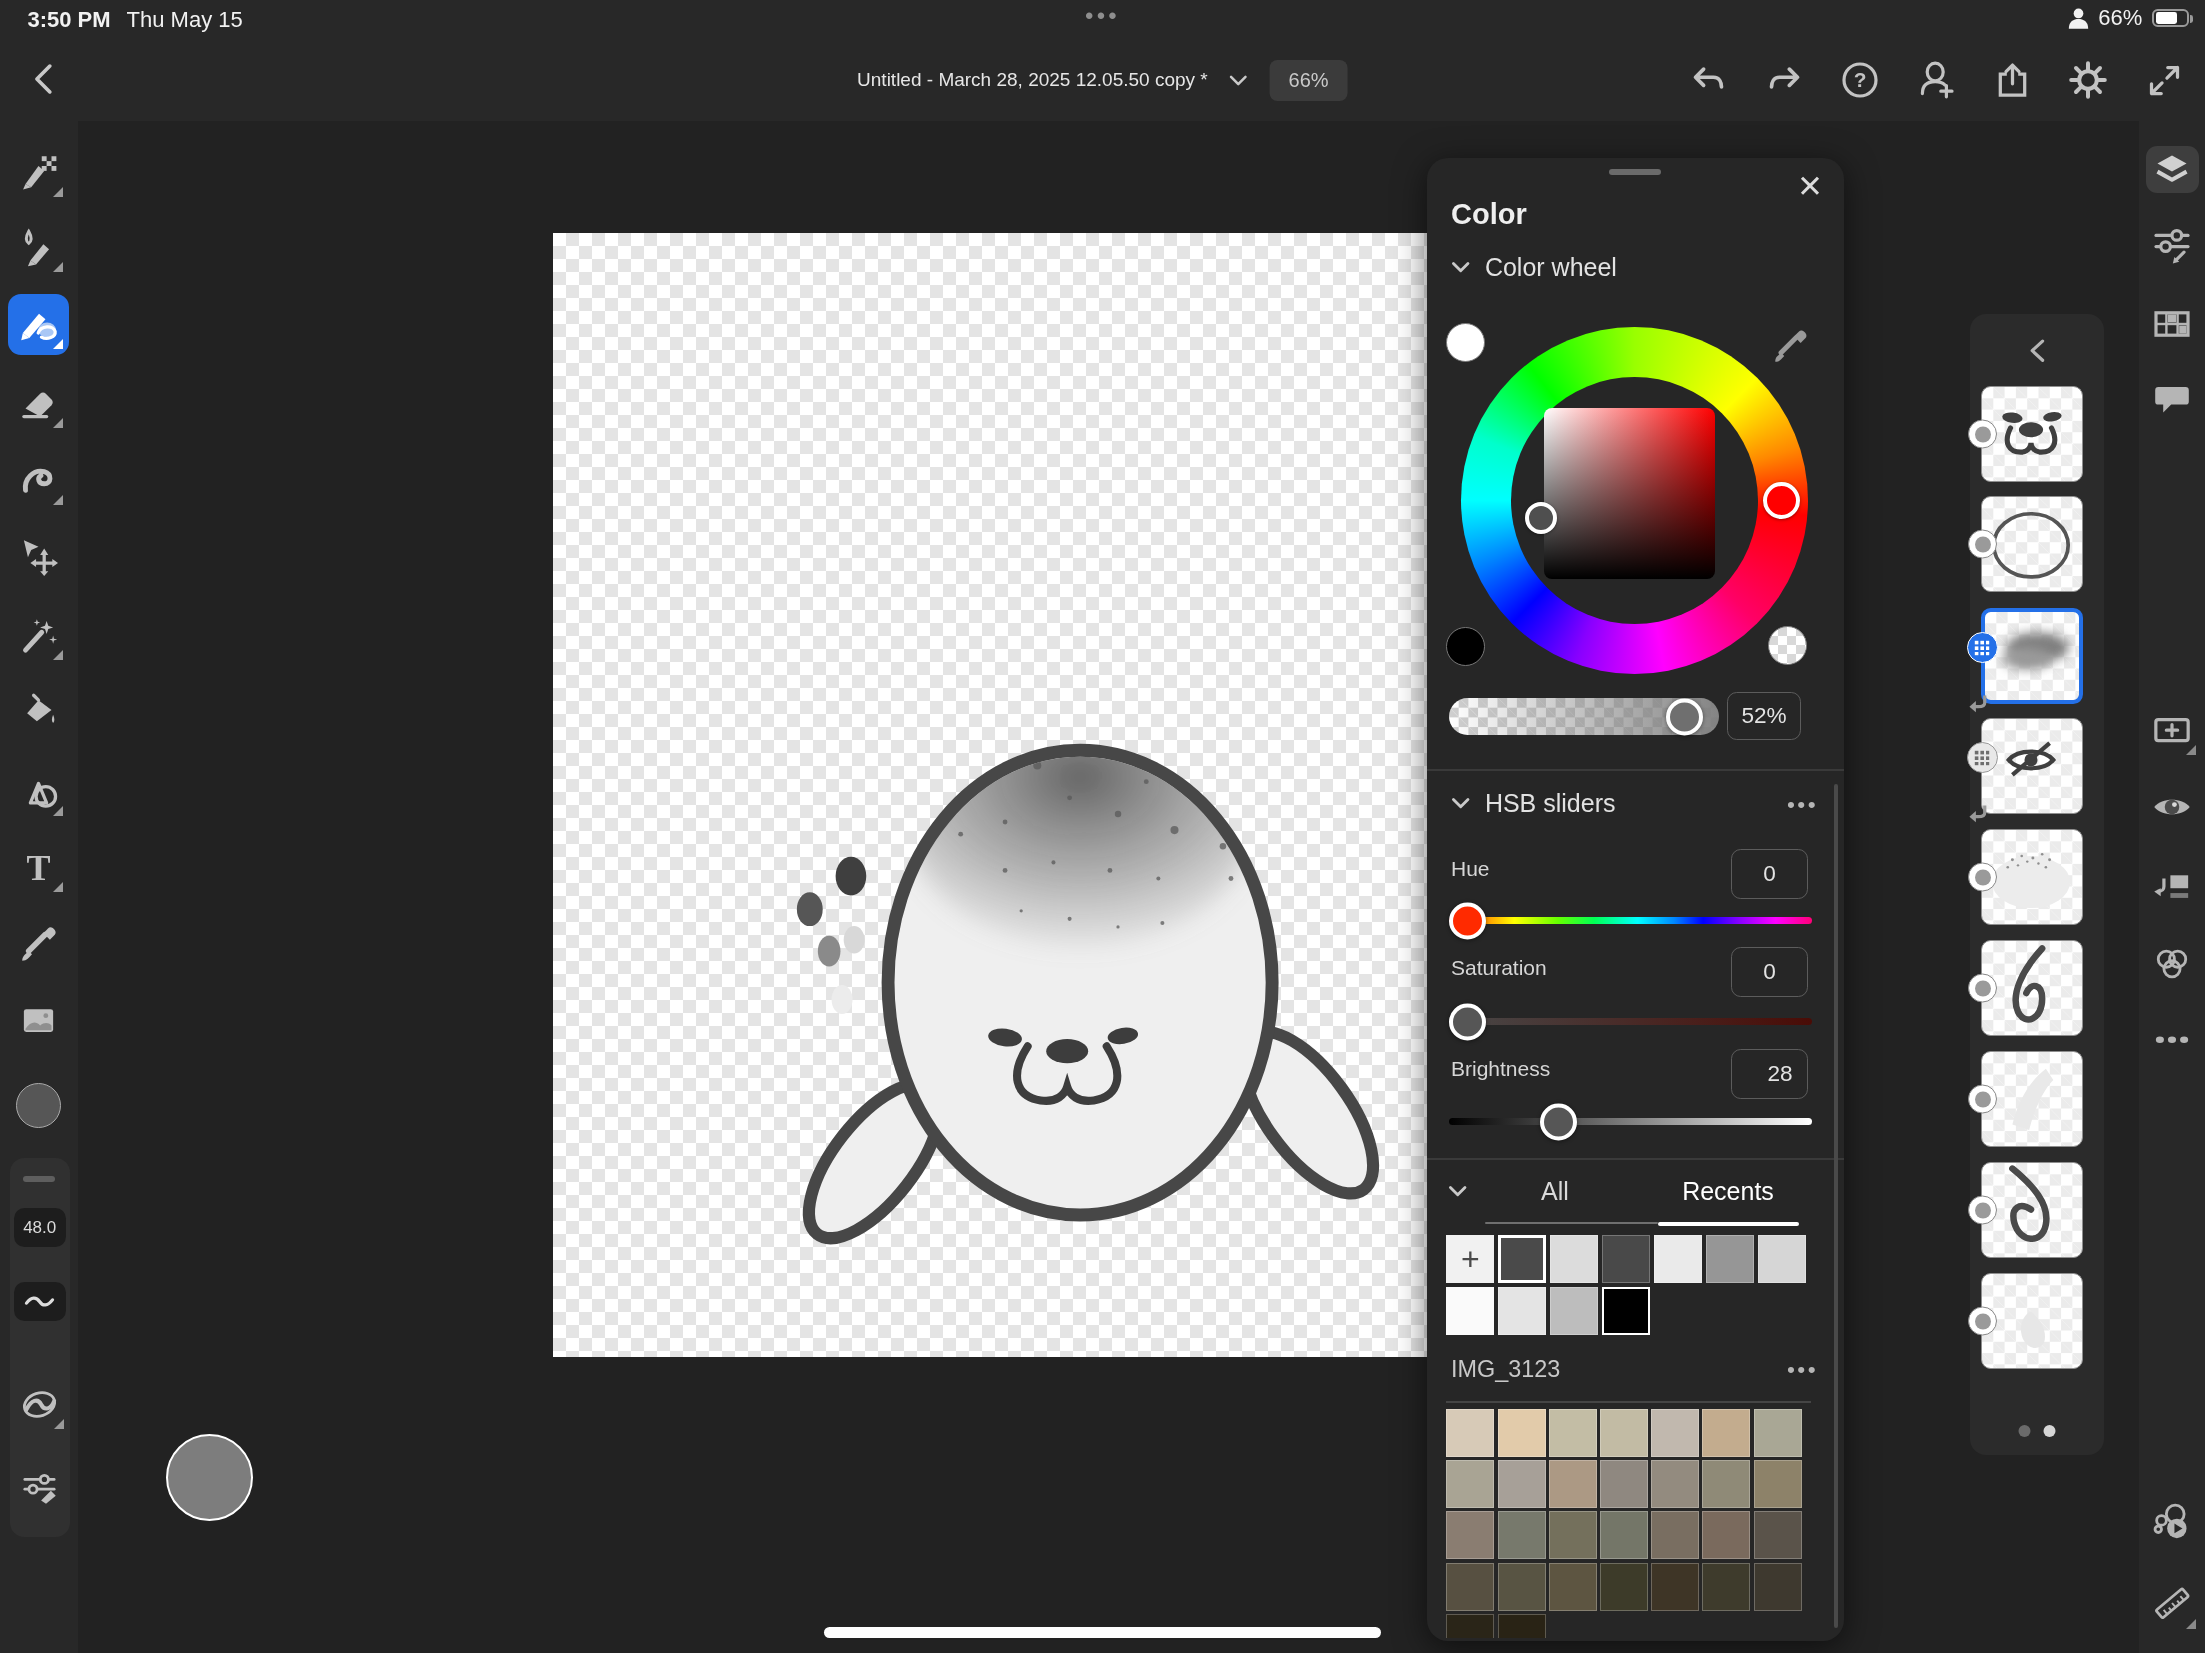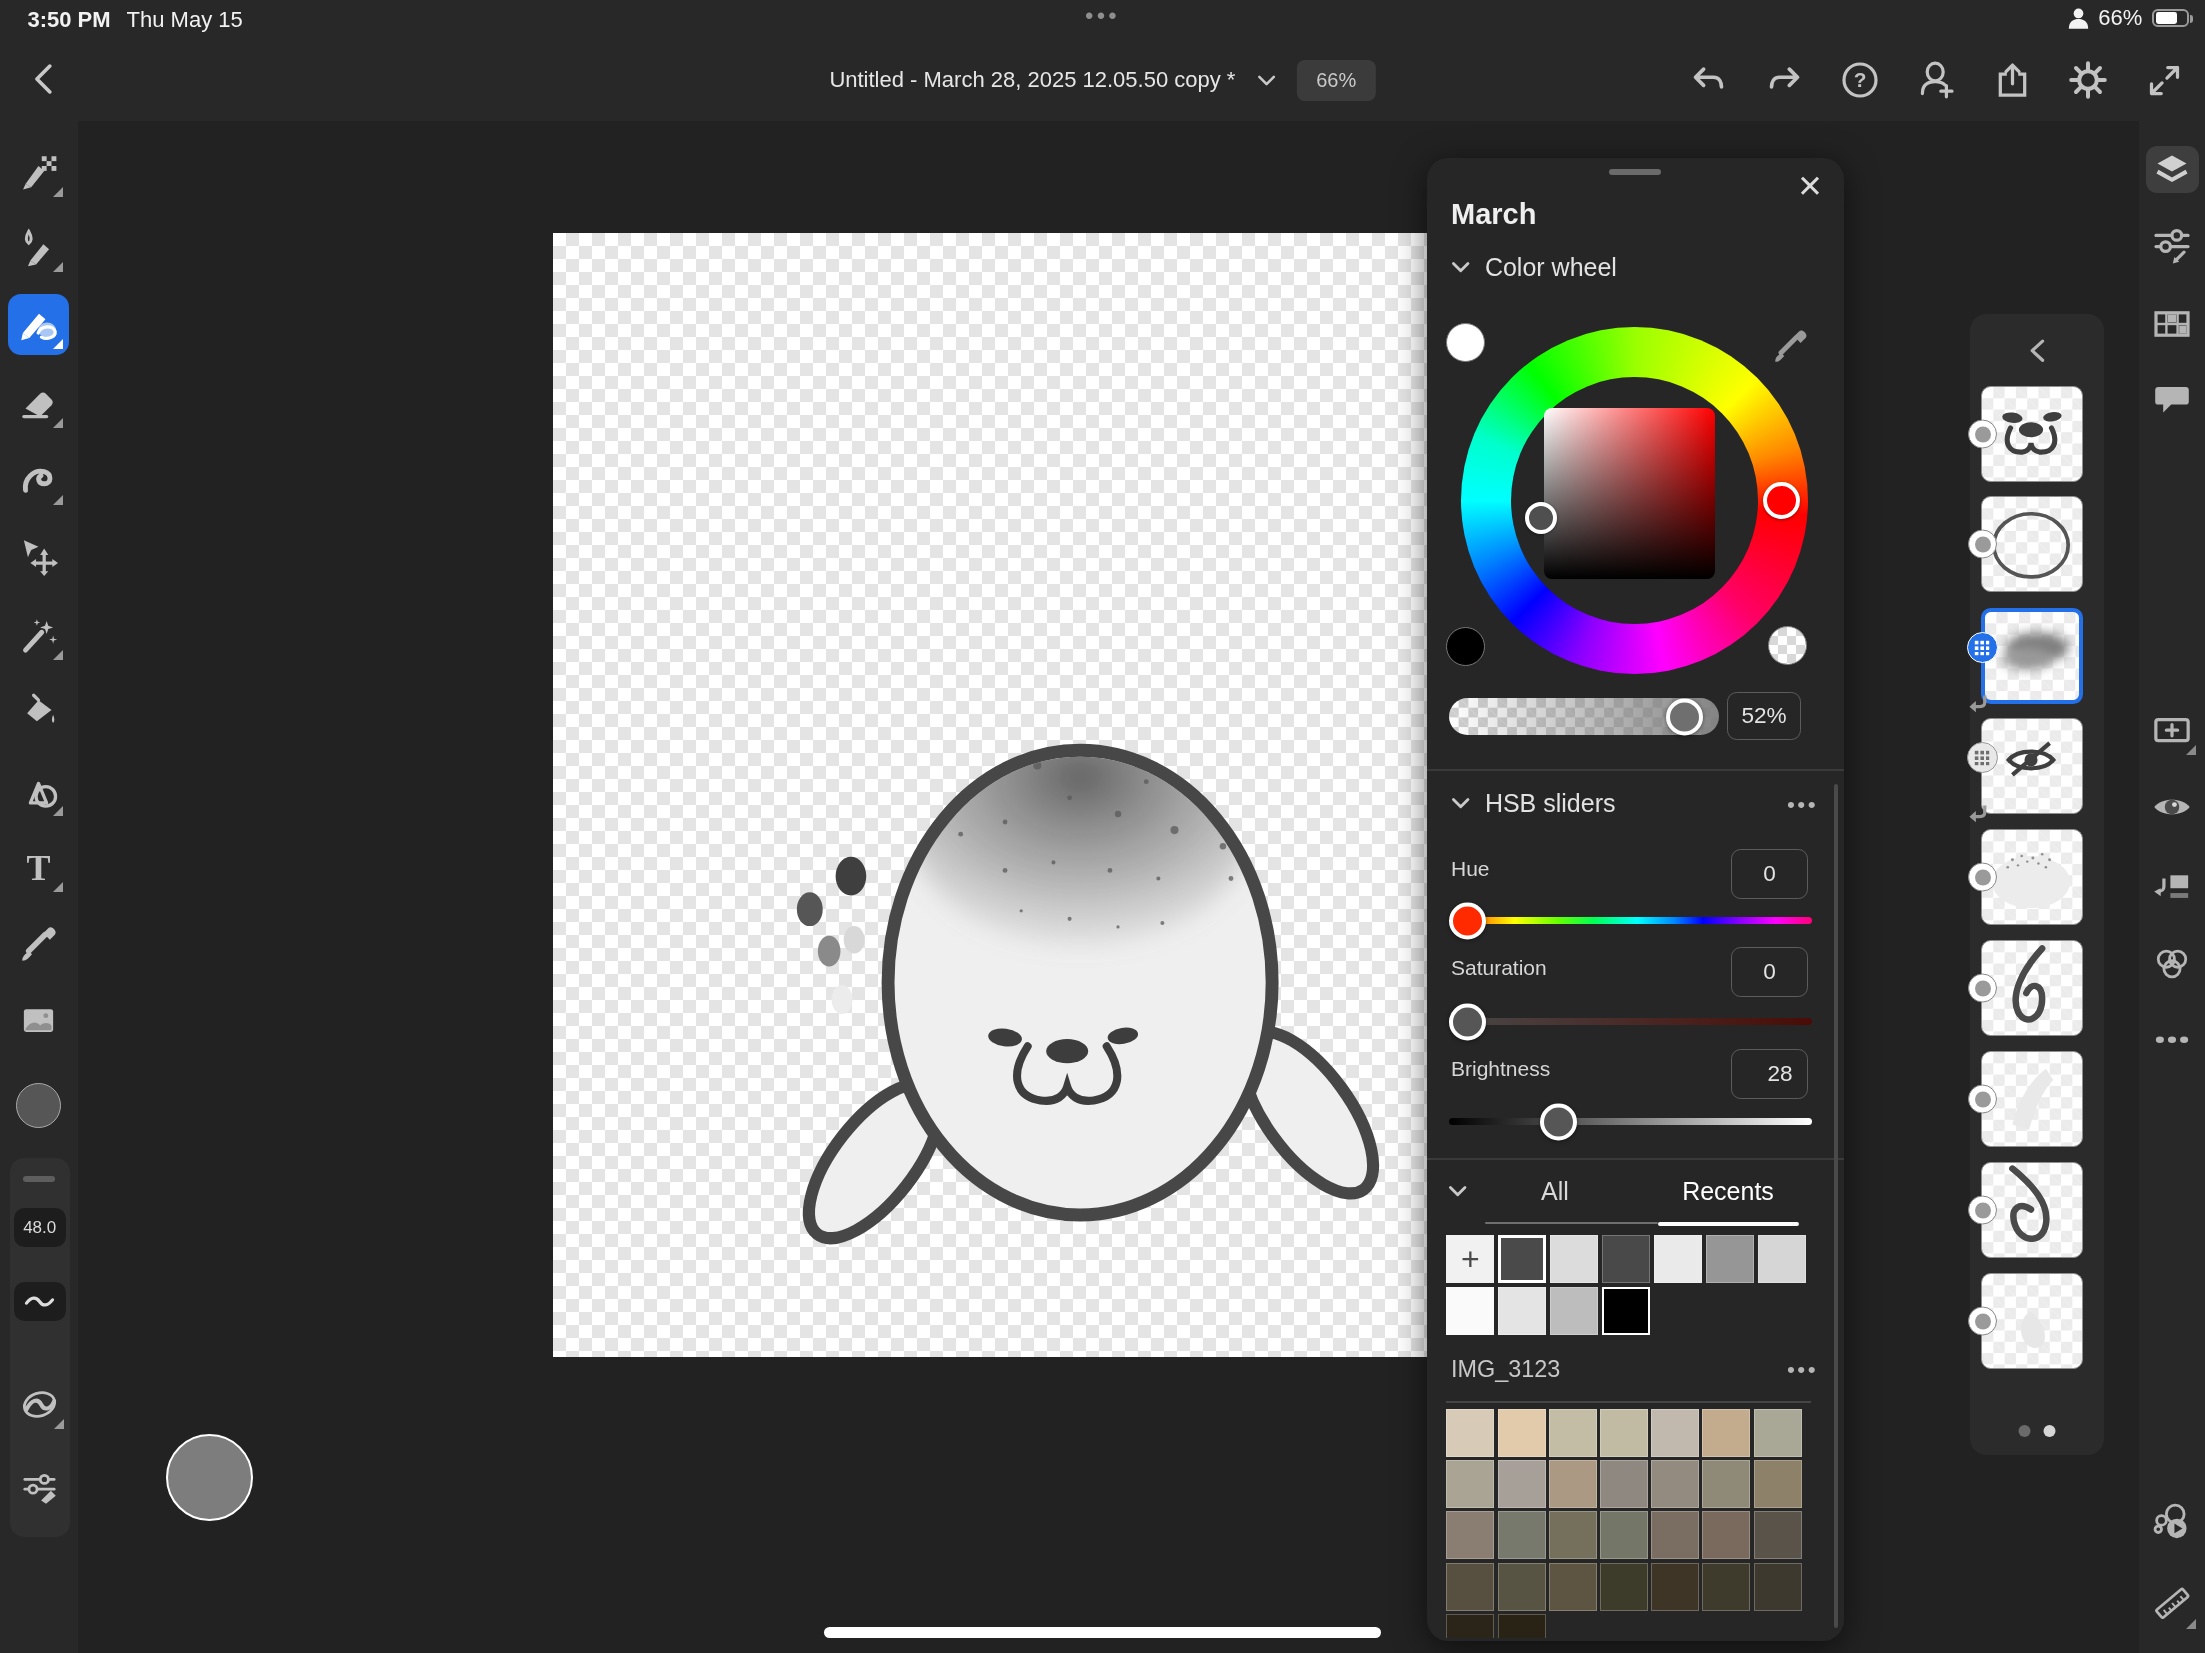--- a/index.html
+++ b/index.html
@@ -13,21 +13,21 @@
   .sb-time { font-weight:bold; }
   .sb-dots { position:absolute; left:50%; top:1.6px; transform:translateX(-50%); color:#8e8e8e; font-size:24px; letter-spacing:3.2px; }
   .sb-right { position:absolute; right:16px; top:4.8px; display:flex; align-items:center; gap:9.7px; font-size:22px; }
   .battery { position:relative; width:37px; height:18.6px; border:2px solid #9a9a9a; border-radius:5.7px; }
   .battery .fill { position:absolute; left:1.6px; top:1.6px; bottom:1.6px; width:66%; background:#fff; border-radius:2.4px; }
   .battery .nub { position:absolute; right:-5.7px; top:4.8px; width:3.2px; height:7.3px; background:#9a9a9a; border-radius:0 2.4px 2.4px 0; }
 
   #titlebar { position:absolute; left:0; top:39px; width:100%; height:82px; }
   .back-btn { position:absolute; left:24px; top:19.4px; width:42px; height:42px; }
   .title-group { position:absolute; left:50%; top:0; height:82px; transform:translateX(-50%); display:flex; align-items:center; gap:21px; }
-  .doc-title { color:#e6e6e6; font-size:22px; white-space:nowrap; }
+  .doc-title { color:#e6e6e6; font-size:19px; white-space:nowrap; }
   .zoom-badge { background:#3b3b3b; color:#c9c9c9; font-size:20px; padding:9px 19.4px; border-radius:8px; }
   .tb-icons { position:absolute; right:21px; top:0; height:82px; display:flex; align-items:center; gap:36px; }
   .tb-icons .ic { width:40px; height:40px; display:flex; align-items:center; justify-content:center; }
   svg { display:block; }
 
   
   #left-toolbar { position:absolute; left:0; top:121px; bottom:0; width:78px; background:#282828; }
   #right-sidebar { position:absolute; right:0; top:121px; bottom:0; width:66px; background:#282828; }
   .tool { position:absolute; left:8px; width:61px; height:61px; display:flex; align-items:center; justify-content:center; border-radius:13px; }
   .tool.selected { background:#2470e8; }
@@ -395,21 +395,21 @@
             <circle cx="16" cy="26" r="5" fill="#2f2f2f" stroke="#c0c0c0" stroke-width="3.5"></circle>
             <path d="M26 40 L38 28 L44 34 L32 44 Z" fill="#c0c0c0"></path>
           </svg>
       </div>
     </div>
   </div>
 
   <div id="color-panel">
     <div class="cp-handle"></div>
     <div class="cp-close">✕</div>
-    <div class="cp-title">March</div>
+    <div class="cp-title">Color</div>
 
     <div class="cp-sec" style="left:24px;top:95px">
       <svg class="chev" viewBox="0 0 24 16">
           <polyline points="3,3 12,12 21,3" fill="none" stroke="#c9c9c9" stroke-width="3.5" stroke-linecap="round" stroke-linejoin="round"></polyline>
         </svg>
       <span>Color wheel</span>
     </div>
 
     <div class="wheel">
       <div class="wheel-inner"></div>

